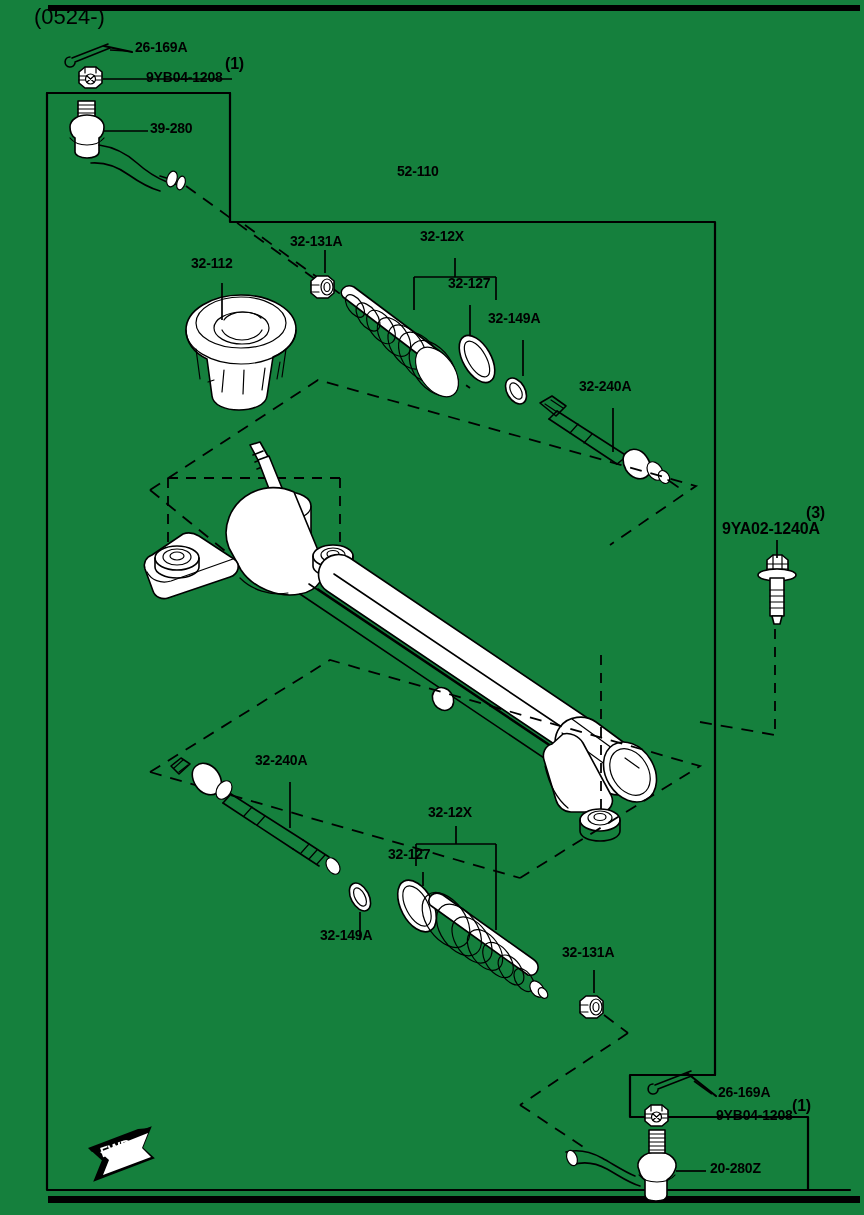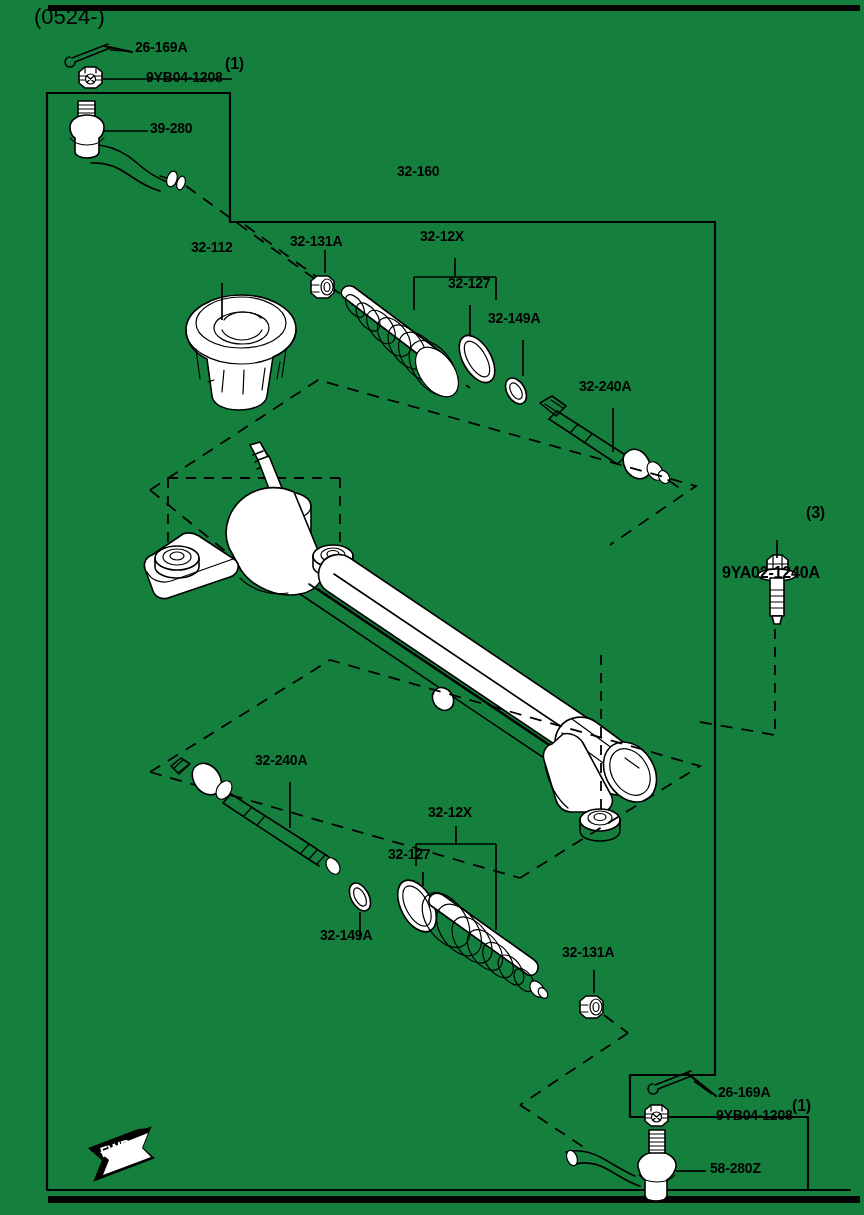--- a/index.html
+++ b/index.html
@@ -305,37 +305,37 @@
     </g>
   </svg>
 
   <div class="lbl date" style="left:34px;top:6px;">(0524-)</div>
 
   <div class="lbl" style="left:135px;top:40px;">26-169A</div>
   <div class="lbl qty" style="left:225px;top:56px;">(1)</div>
   <div class="lbl" style="left:146px;top:70px;">9YB04-1208</div>
   <div class="lbl" style="left:150px;top:121px;">39-280</div>
 
-  <div class="lbl" style="left:397px;top:164px;">32-160</div>
+  <div class="lbl" style="left:397px;top:164px;">52-110</div>
   <div class="lbl" style="left:290px;top:234px;">32-131A</div>
   <div class="lbl" style="left:420px;top:229px;">32-12X</div>
-  <div class="lbl" style="left:191px;top:240px;text-align:right;">32-112</div>
+  <div class="lbl" style="left:191px;top:256px;text-align:right;">32-112</div>
   <div class="lbl" style="left:448px;top:276px;">32-127</div>
   <div class="lbl" style="left:488px;top:311px;">32-149A</div>
   <div class="lbl" style="left:579px;top:379px;">32-240A</div>
 
   <div class="lbl qty" style="left:806px;top:505px;">(3)</div>
-  <div class="lbl small" style="left:722px;top:521px;margin-top:44px;">9YA02-1240A</div>
+  <div class="lbl small" style="left:722px;top:521px;">9YA02-1240A</div>
 
   <div class="lbl" style="left:255px;top:753px;">32-240A</div>
   <div class="lbl" style="left:428px;top:805px;">32-12X</div>
   <div class="lbl" style="left:388px;top:847px;">32-127</div>
   <div class="lbl" style="left:320px;top:928px;">32-149A</div>
   <div class="lbl" style="left:562px;top:945px;">32-131A</div>
 
   <div class="lbl" style="left:718px;top:1085px;">26-169A</div>
   <div class="lbl qty" style="left:792px;top:1098px;">(1)</div>
   <div class="lbl" style="left:716px;top:1108px;">9YB04-1208</div>
-  <div class="lbl" style="left:710px;top:1161px;">58-280Z</div>
+  <div class="lbl" style="left:710px;top:1161px;">20-280Z</div>
 
   <div class="lbl fwd" style="left:100px;top:1141px;transform:rotate(-18deg);">FWD</div>
 
 </div>
 
 </body></html>

